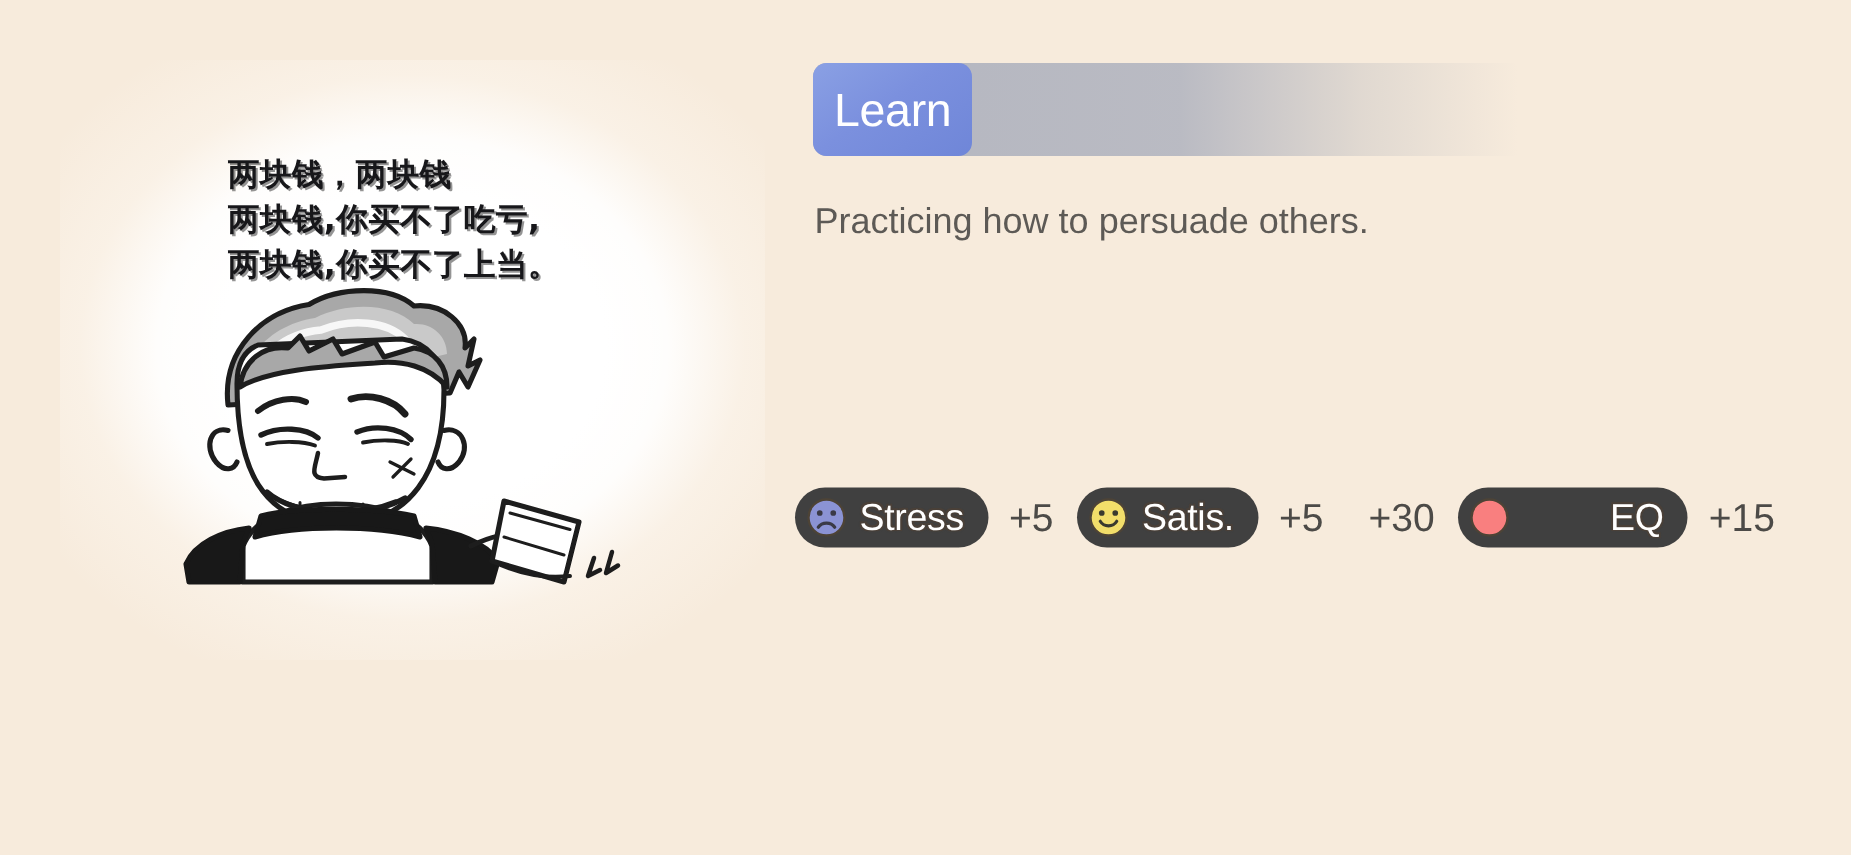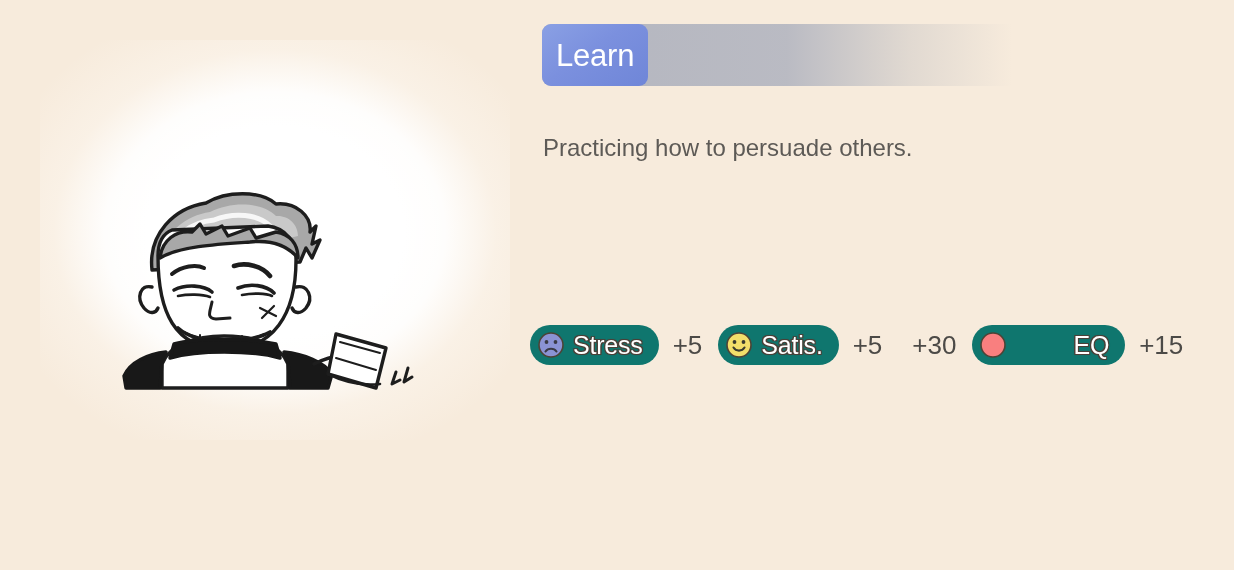--- a/index.html
+++ b/index.html
@@ -87,21 +87,21 @@
   .detail-pane {
     position: relative;
     flex: 1 1 auto;
     height: 570px;
   }
 
   
   .title-bar {
     position: absolute;
     left: 12px;
-    top: 24px;
+    top: 42px;
     width: 470px;
     height: 62px;
     display: flex;
     align-items: stretch;
     background: linear-gradient(
       to right,
       rgba(176,179,190,0.95) 0%,
       rgba(181,183,193,0.93) 52%,
       rgba(206,202,200,0.55) 78%,
       rgba(247,235,220,0.0) 100%);
@@ -161,21 +161,21 @@
     margin-right: 16px;
     margin-bottom: 21px;
   }
 
   .stat-pill {
     display: flex;
     align-items: center;
     height: 40px;
     padding: 0 16px 0 7px;
     border-radius: 20px;
-    background: #0f766e;
+    background: #404040;
   }
 
   .stat-icon {
     width: 28px;
     height: 28px;
     flex: 0 0 28px;
     margin-right: 8px;
     display: block;
   }
 
@@ -202,20 +202,23 @@
 </style>
 </head>
 <body>
 
 <div class="card">
 
   <div class="illustration-pane">
     <div class="illo-glow"></div>
     <div class="illo-inner">
 
+      <div class="meme-caption">两块钱，两块钱
+两块钱,你买不了吃亏,
+两块钱,你买不了上当。</div>
 
       <svg class="meme-figure" viewBox="0 0 320 215">
         <g fill="none" stroke="#1d1d1d" stroke-width="3.4" stroke-linecap="round" stroke-linejoin="round">
 
           <path d="M52 88 C48 52 74 26 106 21 C126 9 160 8 176 22
                    C196 20 212 34 210 50 L216 44 L212 62 L220 58 L212 76
                    L206 66 L200 80 Z" fill="#a8a8a8"></path>
           <path d="M62 86 C58 56 82 34 110 30 C132 19 162 20 176 34
                    C188 33 198 42 198 54" fill="#c9c9c9" stroke="none"></path>
           <path d="M70 78 C70 54 92 40 114 38 C134 30 158 32 170 44" fill="none" stroke="#ffffff" stroke-width="5" opacity="0.85"></path>

